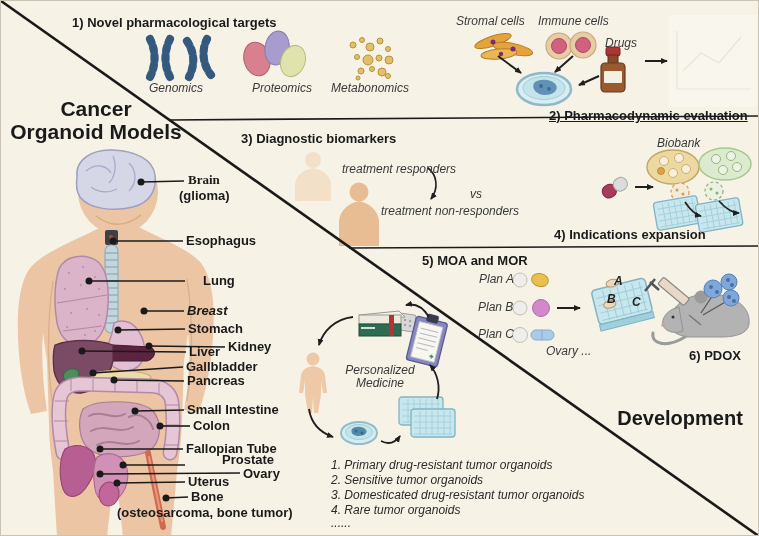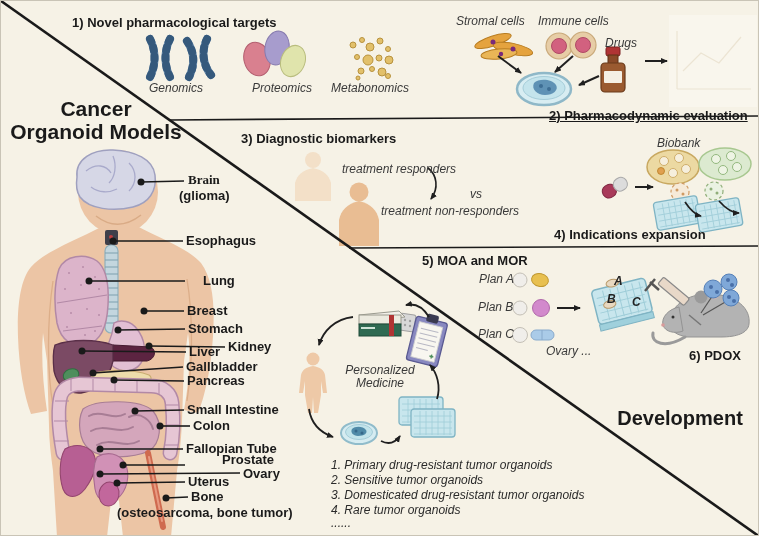--- a/index.html
+++ b/index.html
@@ -397,21 +397,21 @@
   <div class="lbl list-item" style="left:330px;top:516px;">......</div>
 
   <div class="lbl dev-title" style="left:600px;top:406px;width:158px;text-align:center;">
     <div>Development</div>
   </div>
 
   <div class="lbl organ" style="left:187px;top:172px;font-family:Liberation Serif, serif;">Brain</div>
   <div class="lbl organ" style="left:178px;top:188px;">(glioma)</div>
   <div class="lbl organ" style="left:185px;top:233px;">Esophagus</div>
   <div class="lbl organ" style="left:187px;top:273px;margin-left:15px;">Lung</div>
-  <div class="lbl organ" style="left:186px;top:303px;">Breast</div>
+  <div class="lbl organ" style="left:186px;top:303px;font-style:italic;">Breast</div>
   <div class="lbl organ" style="left:187px;top:321px;">Stomach</div>
   <div class="lbl organ" style="left:227px;top:339px;">Kidney</div>
   <div class="lbl organ" style="left:188px;top:344px;">Liver</div>
   <div class="lbl organ" style="left:185px;top:359px;">Gallbladder</div>
   <div class="lbl organ" style="left:186px;top:373px;">Pancreas</div>
   <div class="lbl organ" style="left:186px;top:402px;">Small Intestine</div>
   <div class="lbl organ" style="left:192px;top:418px;">Colon</div>
   <div class="lbl organ" style="left:185px;top:441px;">Fallopian Tube</div>
   <div class="lbl organ" style="left:187px;top:452px;padding-left:34px;">Prostate</div>
   <div class="lbl organ" style="left:242px;top:466px;">Ovary</div>

